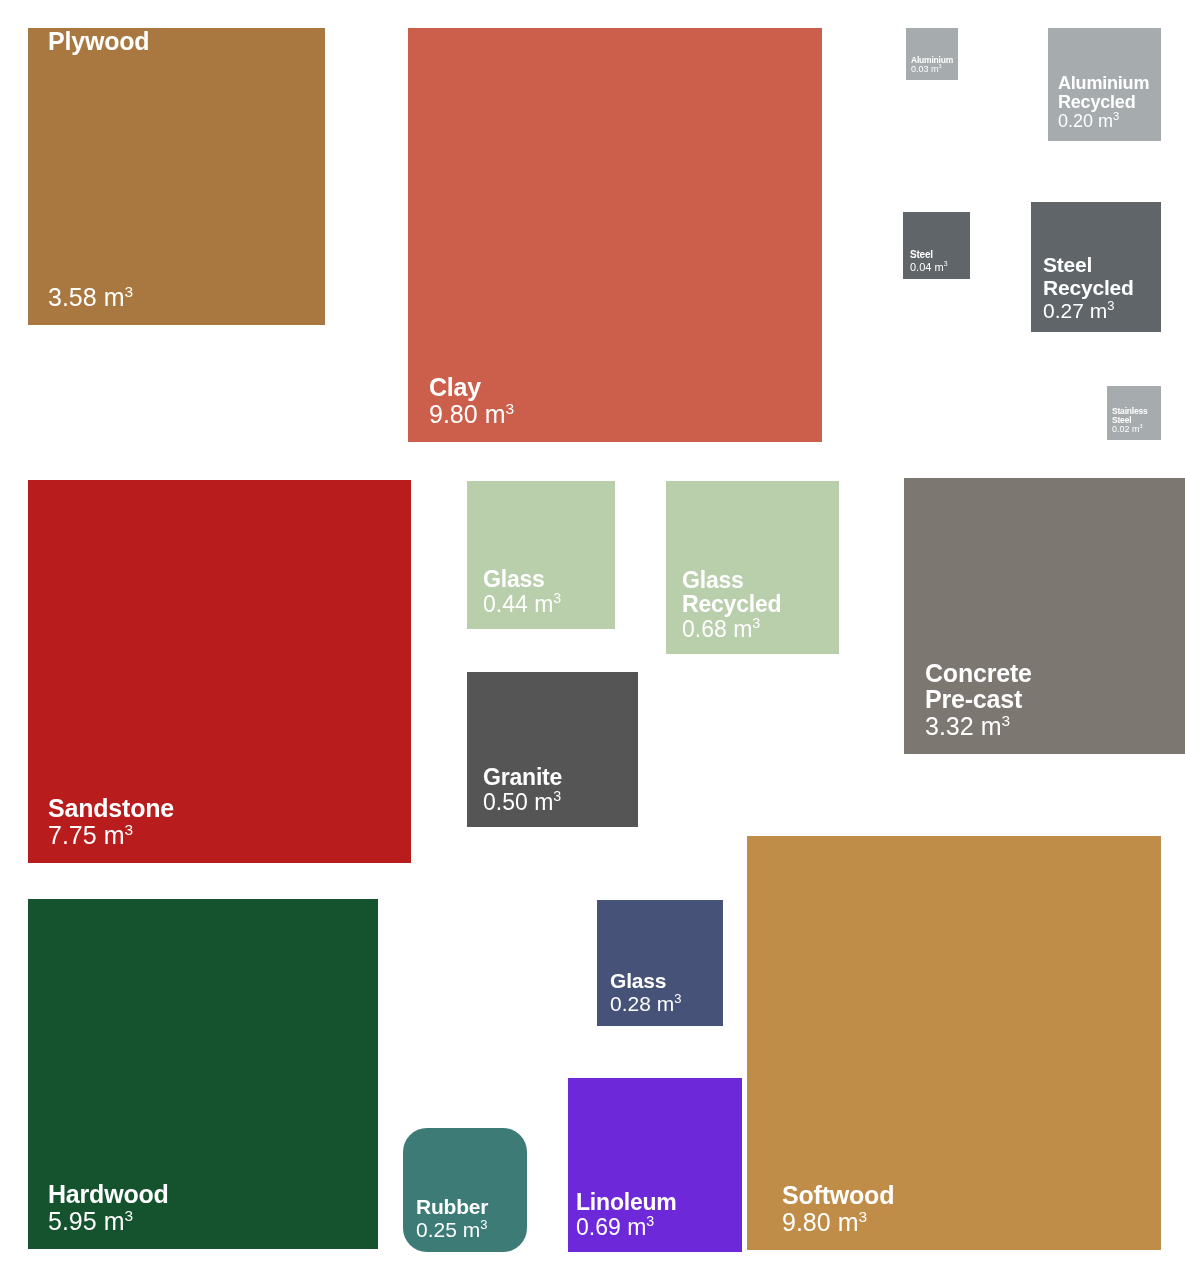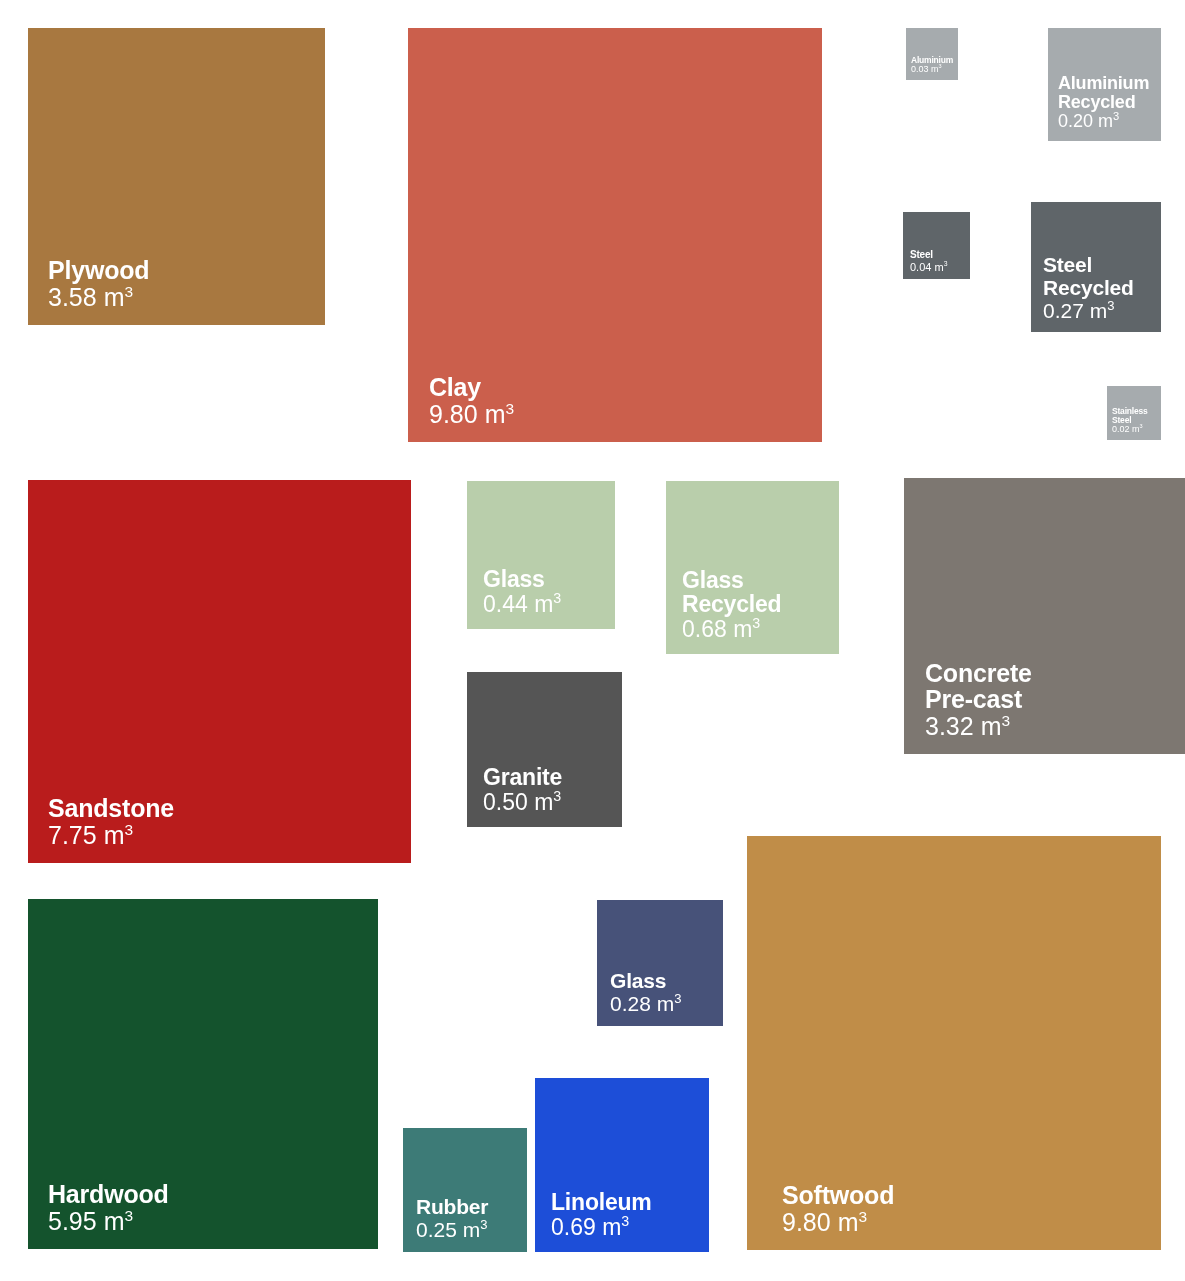--- a/index.html
+++ b/index.html
@@ -56,21 +56,21 @@
   .sz-sm .tile-value { font-size: 18px; }
   .sz-xxs .tile-label { font-size: 10px; }
   .sz-xxs .tile-value { font-size: 11px; }
   .sz-tiny .tile-label { font-size: 8.5px; }
   .sz-tiny .tile-value { font-size: 9px; }
 </style>
 </head>
 <body>
 
 <div id="canvas">
-    <div class="tile sz-xl" style="left: 28px; top: 28px; width: 297px; height: 297px; background: rgb(168, 120, 64); padding: 0px 20px 14px;">
+    <div class="tile sz-xl" style="left: 28px; top: 28px; width: 297px; height: 297px; background: rgb(168, 120, 64); padding: 0px 20px 14px; justify-content: space-between;">
       <div class="tile-label">Plywood</div>
       <div class="tile-value"><span>3.58</span> <span>m</span><sup>3</sup></div>
     </div>
     <div class="tile sz-xl" style="left: 408px; top: 28px; width: 414px; height: 414px; background: rgb(203, 95, 76); padding: 0px 21px 14px;">
       <div class="tile-label">Clay</div>
       <div class="tile-value"><span>9.80</span> <span>m</span><sup>3</sup></div>
     </div>
     <div class="tile sz-tiny" style="left: 906px; top: 28px; width: 52px; height: 52px; background: rgb(166, 171, 174); padding: 0px 5px 5px;">
       <div class="tile-label">Aluminium</div>
       <div class="tile-value"><span>0.03</span> <span>m</span><sup>3</sup></div>
@@ -105,37 +105,37 @@
     <div class="tile sz-lg" style="left: 666px; top: 481px; width: 173px; height: 173px; background: rgb(185, 206, 171); padding: 0px 16px 12px;">
       <div class="tile-label">Glass
 Recycled</div>
       <div class="tile-value"><span>0.68</span> <span>m</span><sup>3</sup></div>
     </div>
     <div class="tile sz-xl" style="left: 872px; top: 478px; width: 289px; height: 276px; background: rgb(125, 119, 113); padding: 0px 21px 14px; margin-left: 32px;">
       <div class="tile-label">Concrete
 Pre-cast</div>
       <div class="tile-value"><span>3.32</span> <span>m</span><sup>3</sup></div>
     </div>
-    <div class="tile sz-lg" style="left: 467px; top: 672px; width: 155px; height: 155px; background: rgb(85, 85, 85); padding: 0px 16px 12px;">
+    <div class="tile sz-lg" style="left: 467px; top: 672px; width: 171px; height: 155px; background: rgb(85, 85, 85); padding: 0px 16px 12px;">
       <div class="tile-label">Granite</div>
       <div class="tile-value"><span>0.50</span> <span>m</span><sup>3</sup></div>
     </div>
     <div class="tile sz-xl" style="left: 28px; top: 899px; width: 350px; height: 350px; background: #14532d; padding: 0px 20px 14px;">
       <div class="tile-label">Hardwood</div>
       <div class="tile-value"><span>5.95</span> <span>m</span><sup>3</sup></div>
     </div>
     <div class="tile sz-md" style="left: 597px; top: 900px; width: 126px; height: 126px; background: rgb(71, 82, 121); padding: 0px 13px 11px;">
       <div class="tile-label">Glass</div>
       <div class="tile-value"><span>0.28</span> <span>m</span><sup>3</sup></div>
     </div>
-    <div class="tile sz-md" style="left: 403px; top: 1128px; width: 124px; height: 124px; background: rgb(61, 123, 119); padding: 0px 13px 11px;">
+    <div class="tile sz-md" style="left: 403px; top: 1128px; width: 124px; height: 124px; background: rgb(61, 123, 119); padding: 0px 13px 11px; border-radius: 24px;">
       <div class="tile-label">Rubber</div>
       <div class="tile-value"><span>0.25</span> <span>m</span><sup>3</sup></div>
     </div>
-    <div class="tile sz-lg" style="left: 535px; top: 1078px; width: 174px; height: 174px; background: #1d4ed8; padding: 0px 16px 12px;">
+    <div class="tile sz-lg" style="left: 568px; top: 1078px; width: 174px; height: 174px; background: #6d28d9; padding: 0px 8px 12px;">
       <div class="tile-label">Linoleum</div>
       <div class="tile-value"><span>0.69</span> <span>m</span><sup>3</sup></div>
     </div>
     <div class="tile sz-xl" style="left: 747px; top: 836px; width: 414px; height: 414px; background: rgb(192, 141, 72); padding: 0px 35px 14px;">
       <div class="tile-label">Softwood</div>
       <div class="tile-value"><span>9.80</span> <span>m</span><sup>3</sup></div>
     </div>
   </div>
 
 </body></html>

